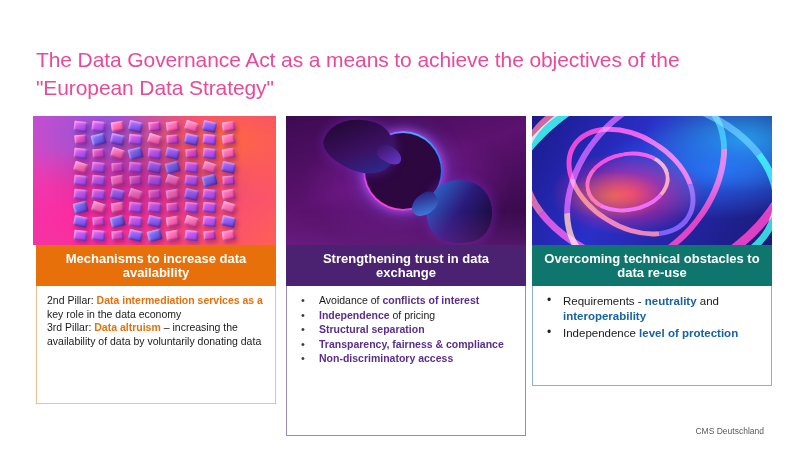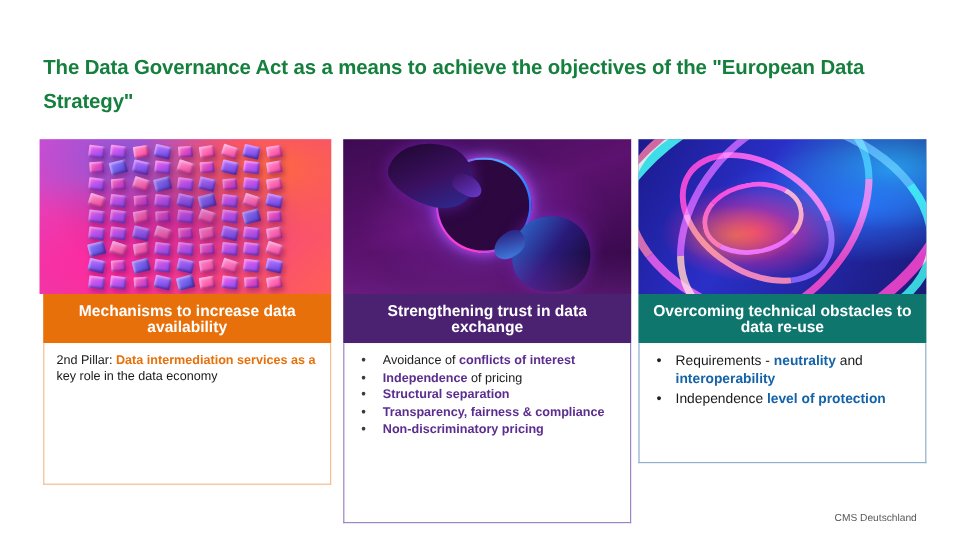--- a/index.html
+++ b/index.html
@@ -14,24 +14,24 @@
     font-family: "Liberation Sans", sans-serif;
     overflow: hidden;
   }
 
   
   .slide-title {
     position: absolute;
     left: 36px;
     top: 32px;
     width: 700px;
-    font-size: 17px;
+    font-size: 21px;
     line-height: 28px;
-    color: #15803d;
-    font-weight: bold;
+    color: #ec4899;
+    font-weight: normal;
     letter-spacing: -0.1px;
   }
 
   
   .col {
     position: absolute;
     top: 116px;
   }
   .col-1 { left: 33px;  width: 243px; }
   .col-2 { left: 286px; width: 240px; }
@@ -348,38 +348,39 @@
         <span class="cube"></span>
         <span class="cube"></span>
         <span class="cube"></span>
         <span class="cube"></span>
     </div>
     <div class="haze"></div>
   </div>
   <div class="card-head head-orange">Mechanisms to increase data availability</div>
   <div class="card-body body-orange">
       <div class="para"><span>2nd Pillar: </span><span class="hi-orange">Data intermediation services as a</span><span> key role in the data economy</span></div>
+      <div class="para"><span>3rd Pillar: </span><span class="hi-orange">Data altruism</span><span> – increasing the availability  of data by voluntarily donating  data</span></div>
     </div>
 </div>
 
 <div class="col col-2">
   <div class="hero hero-hands">
     <div class="neon-ring"></div>
     <div class="hand hand-tl"></div>
     <div class="hand hand-br"></div>
     <div class="floor"></div>
   </div>
   <div class="card-head head-purple">Strengthening trust in data exchange</div>
   <div class="card-body body-purple">
       <ul class="blist">
         <li><span class="bullet">•</span><span>Avoidance  of </span><span class="hi-purple">conflicts of interest</span></li>
         <li><span class="bullet">•</span><span class="hi-purple">Independence</span><span> of pricing</span></li>
         <li><span class="bullet">•</span><span class="hi-purple">Structural separation</span></li>
         <li><span class="bullet">•</span><span class="hi-purple">Transparency, fairness &amp; compliance</span></li>
-        <li><span class="bullet">•</span><span class="hi-purple">Non-discriminatory pricing</span></li>
+        <li><span class="bullet">•</span><span class="hi-purple">Non-discriminatory access</span></li>
       </ul>
     </div>
 </div>
 
 <div class="col col-3">
   <div class="hero hero-swirl">
     <div class="swirl-ring sr1"></div>
     <div class="swirl-ring sr2"></div>
     <div class="swirl-ring sr3"></div>
     <div class="swirl-ring sr4"></div>

